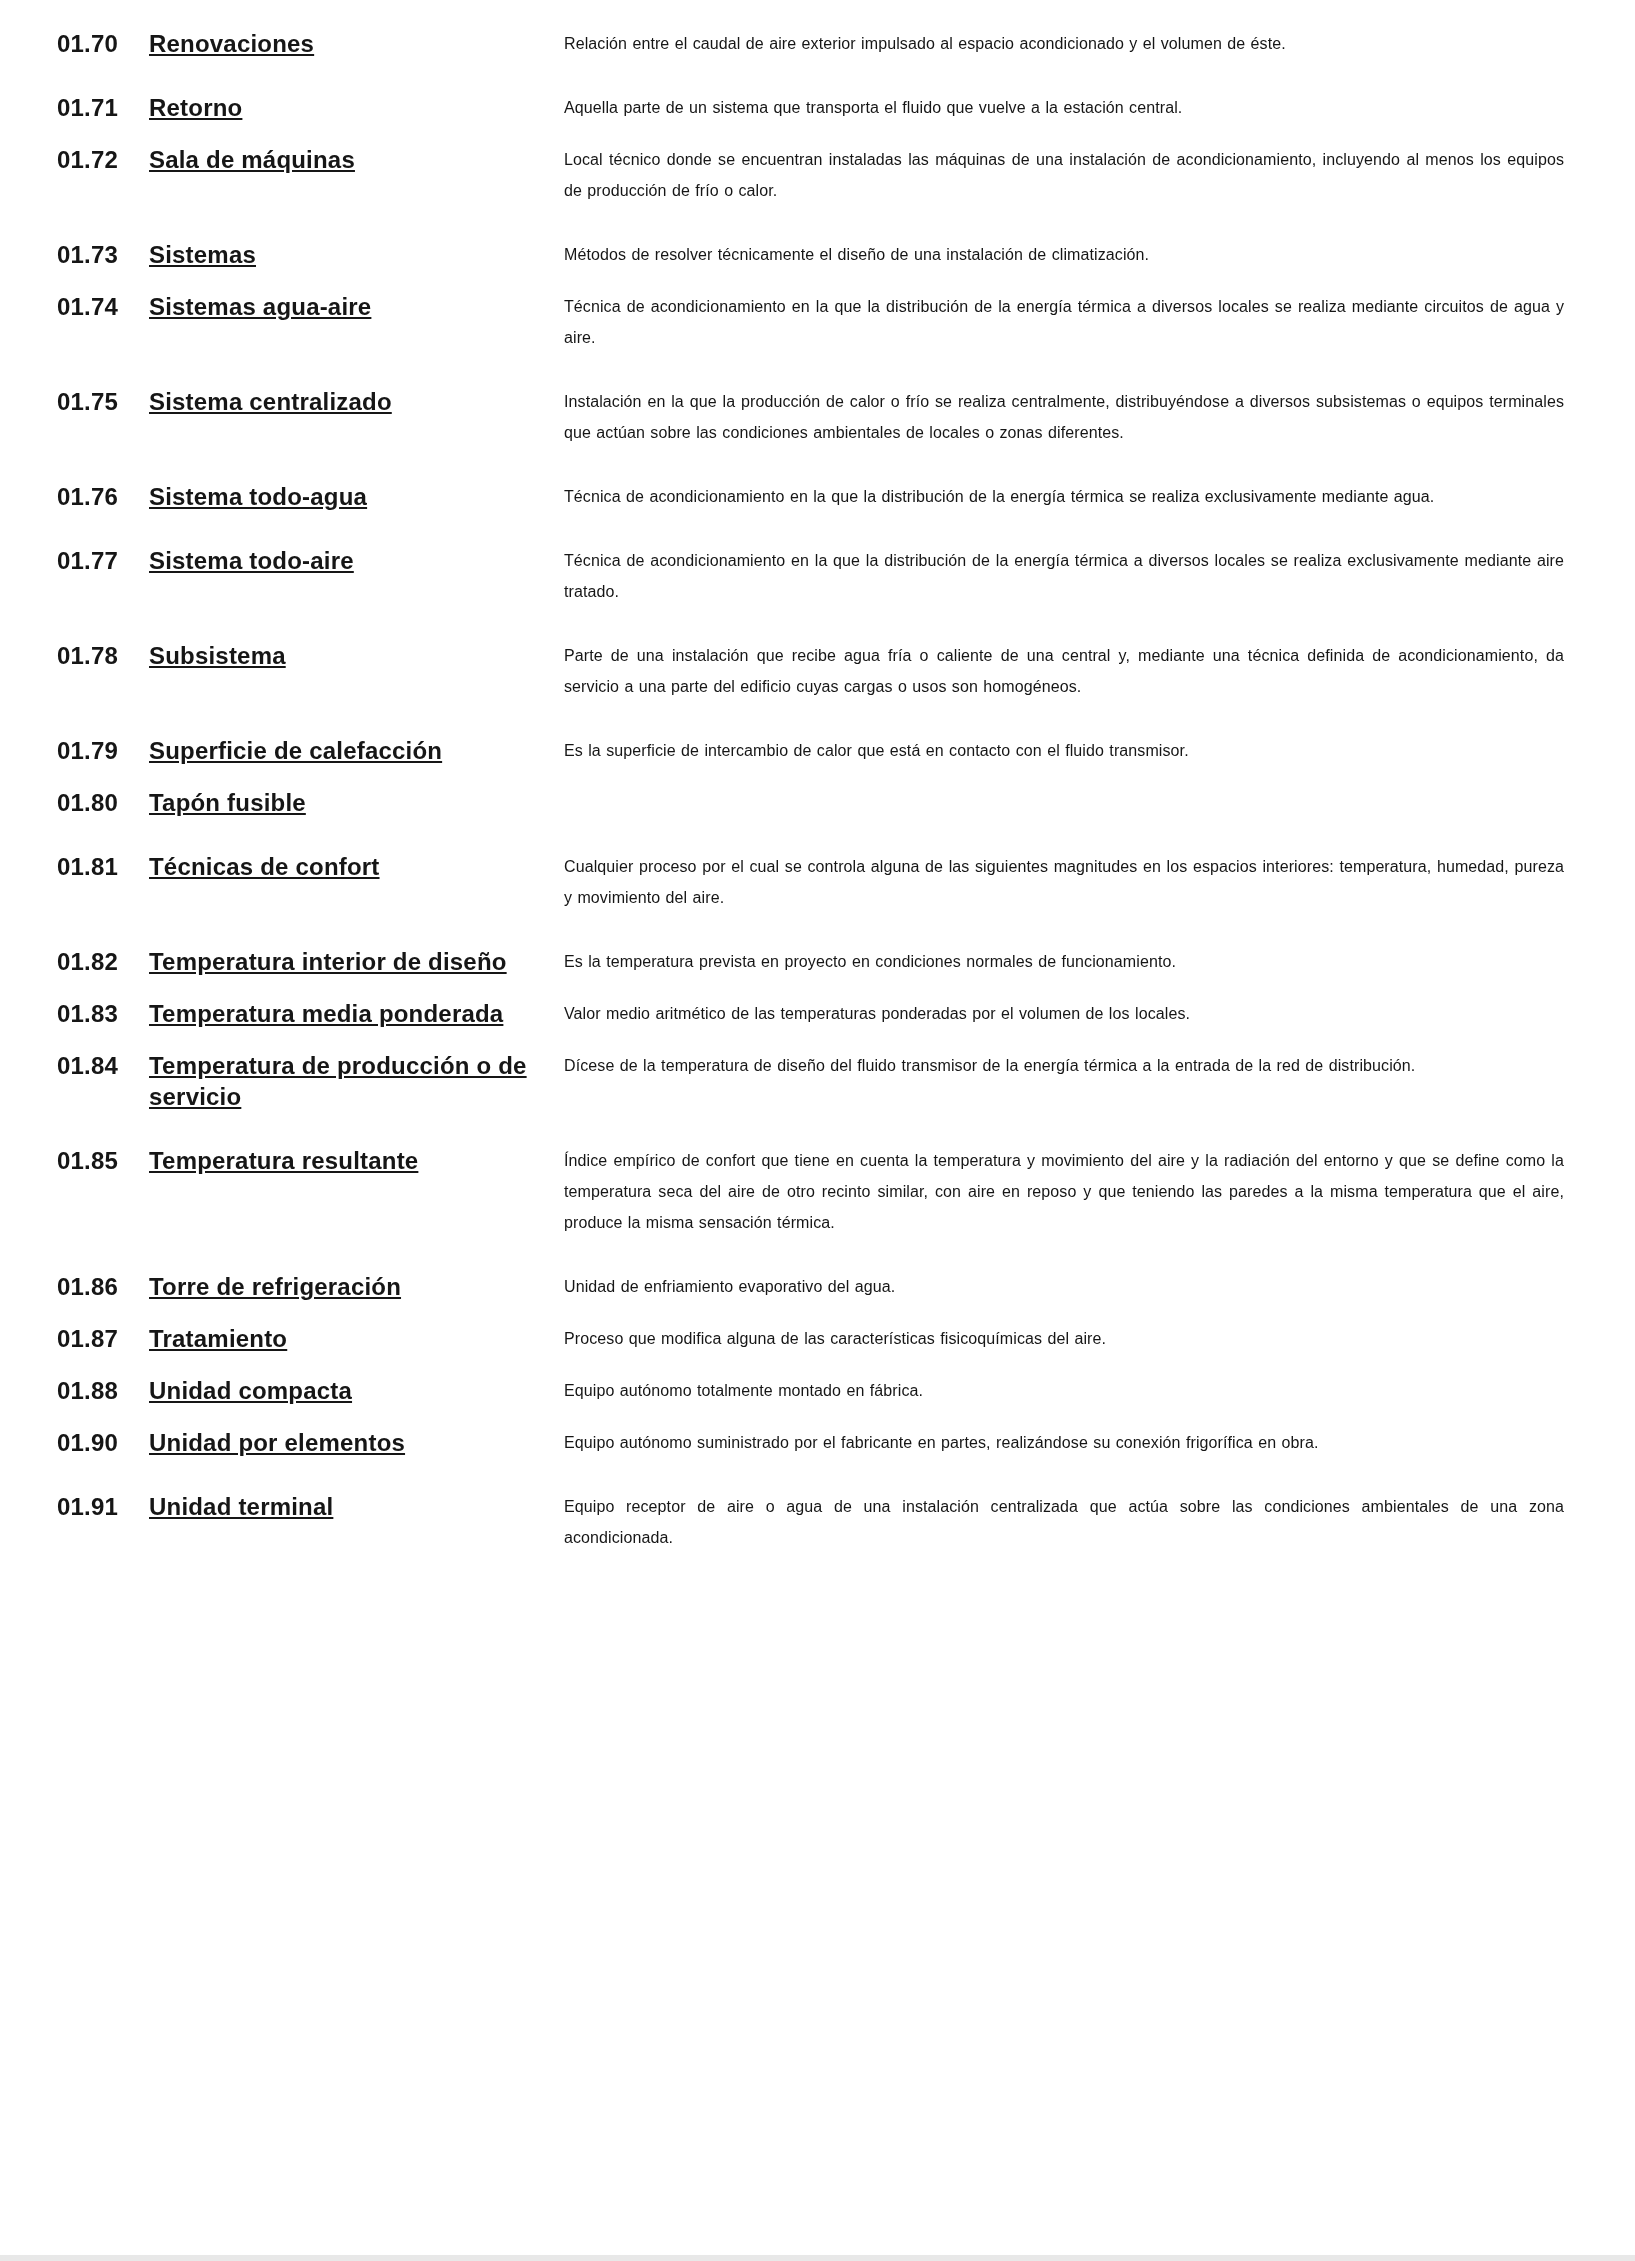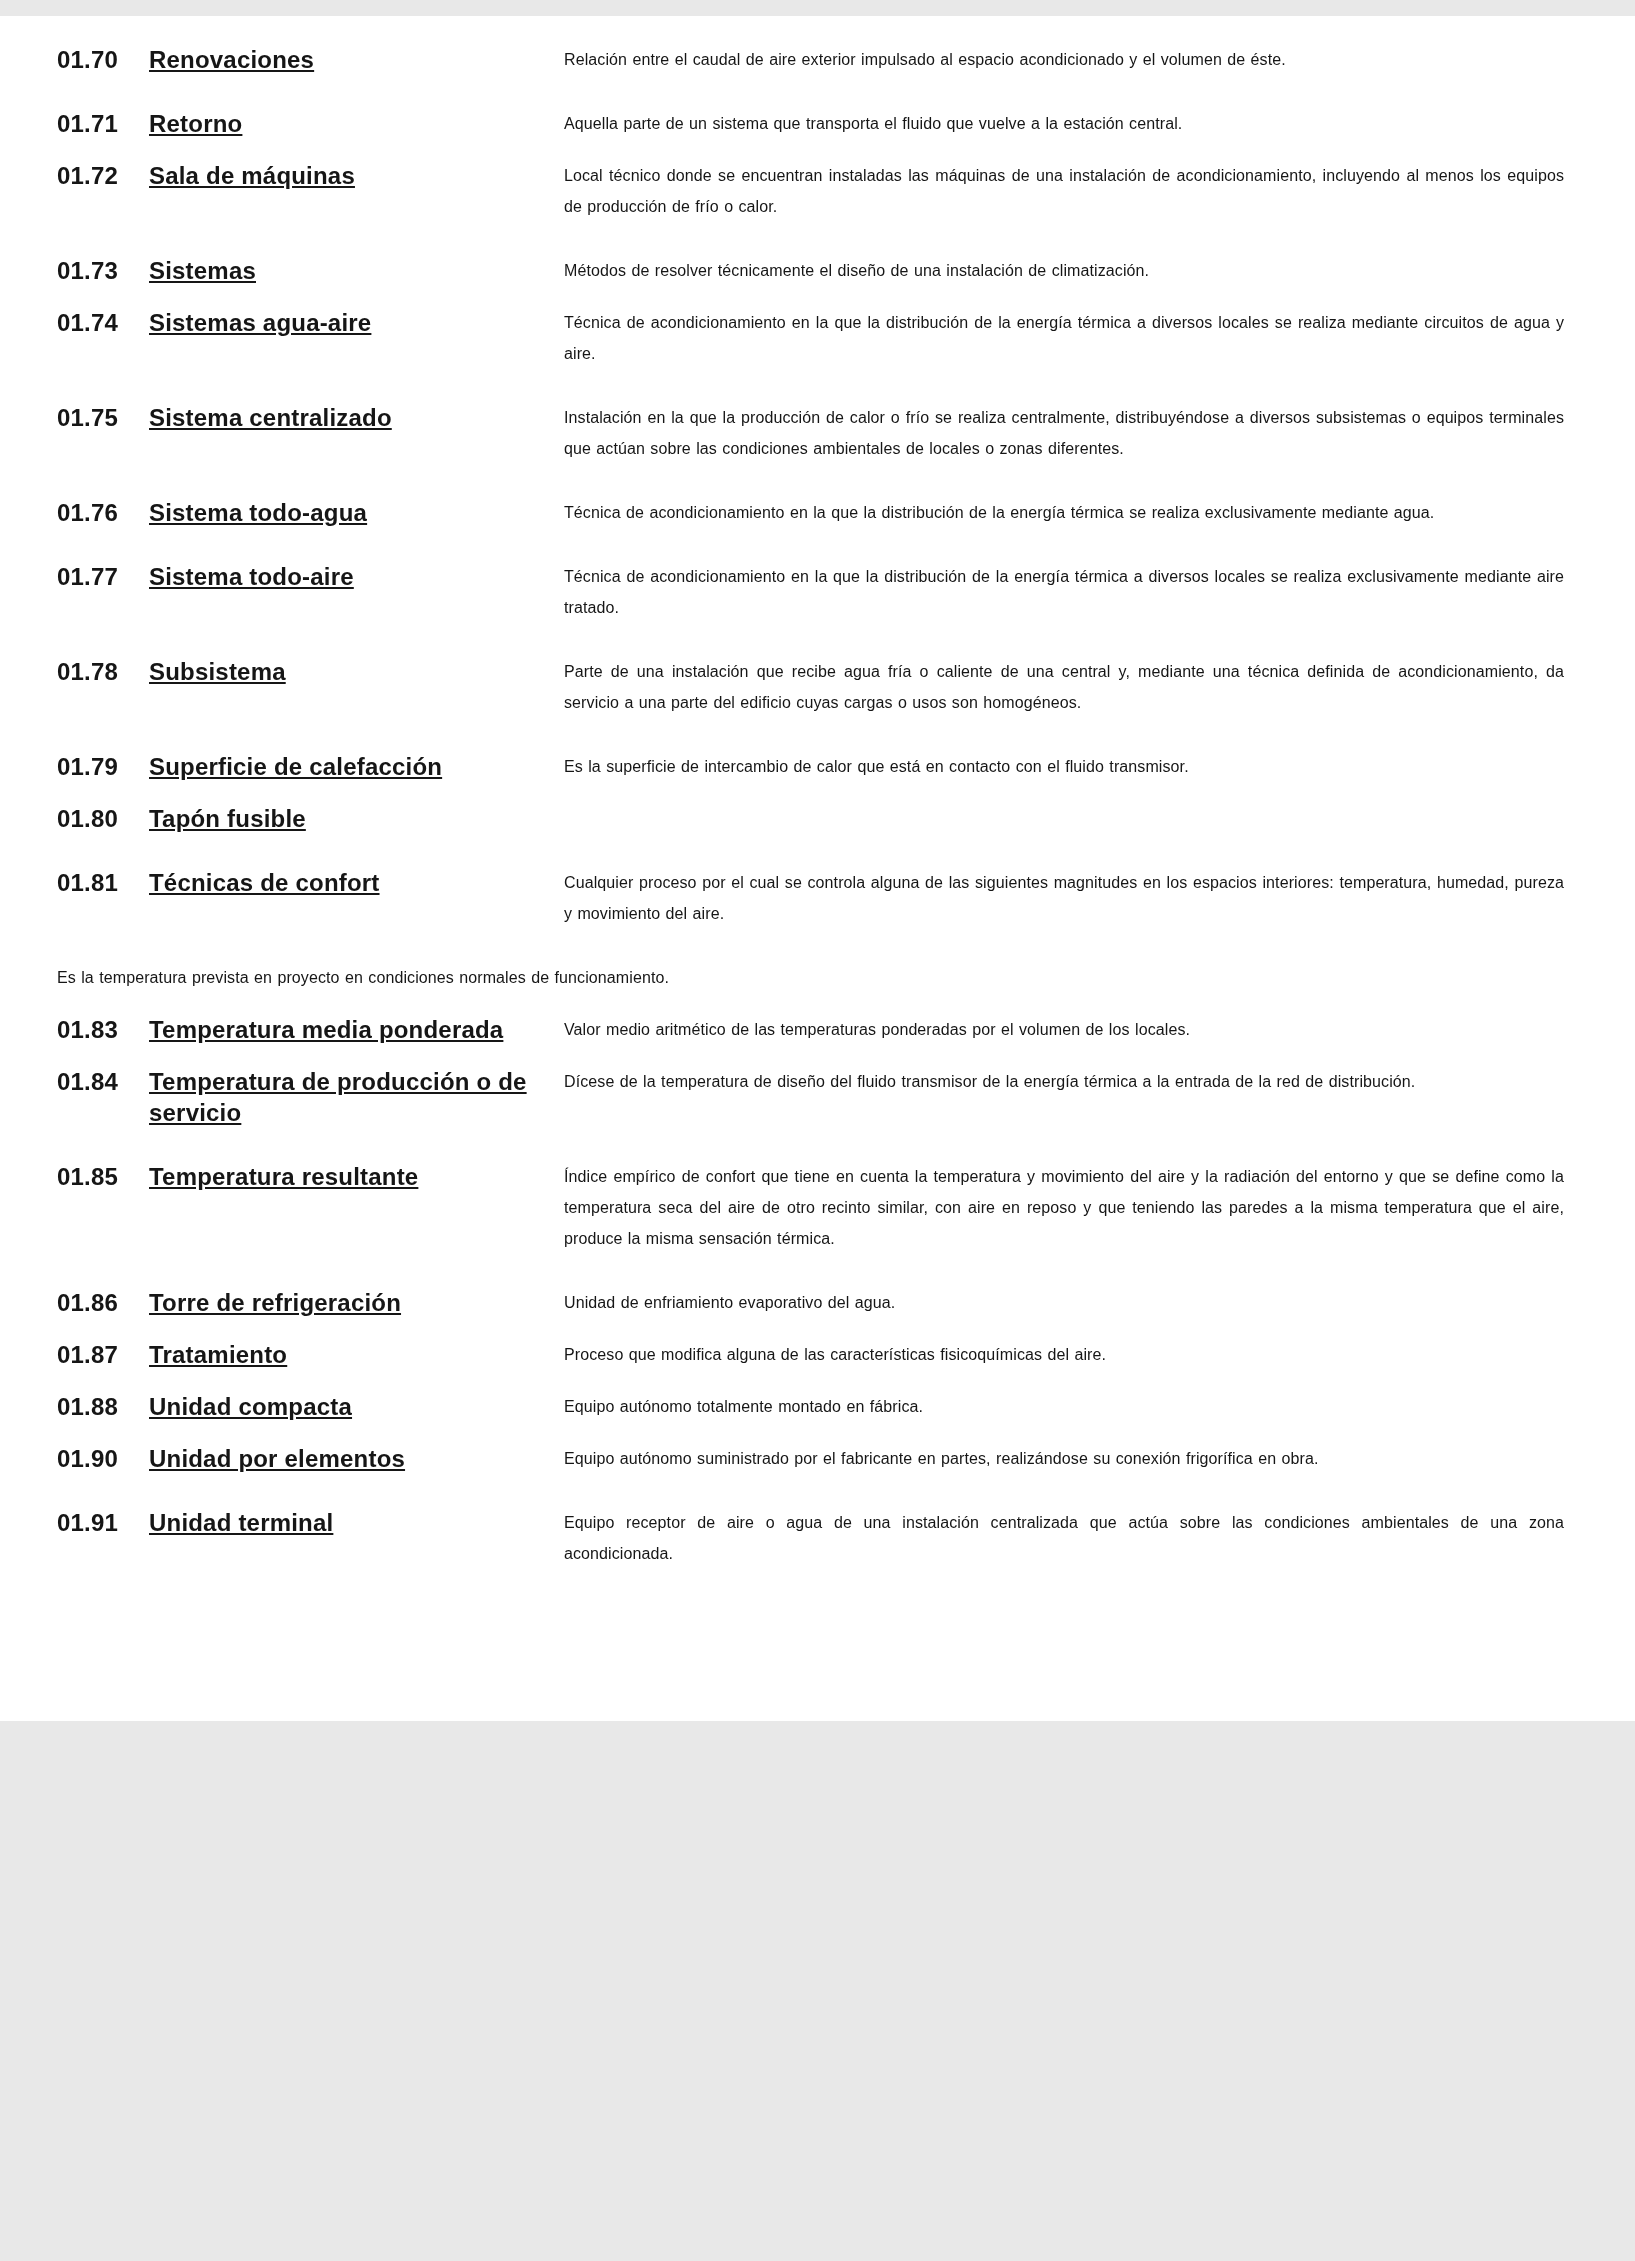--- a/index.html
+++ b/index.html
@@ -6,22 +6,22 @@
     margin: 0;
     padding: 0;
     background: #e8e8e8;
   }
   body {
     font-family: "Liberation Sans", sans-serif;
   }
   .page {
     position: relative;
     width: 1636px;
-    height: 1705px;
-    margin: 16px auto;
+    height: 2255px;
+    margin: 0 auto;
     background: #ffffff;
     color: #161616;
     box-sizing: border-box;
     padding: 28px 72px 24.5px 57px;
     overflow: hidden;
   }
   .entries {
     display: block;
   }
   .entry {
@@ -152,20 +152,24 @@
 
   <div class="entry">
     <div class="term">
       <span class="num">01.81</span>
       <span class="name">Técnicas de confort</span>
     </div>
     <div class="definition">Cualquier proceso por el cual se controla alguna de las siguientes magnitudes en los espacios interiores: temperatura, humedad, pureza y movimiento del aire.</div>
   </div>
 
   <div class="entry tight">
+    <div class="term">
+      <span class="num">01.82</span>
+      <span class="name">Temperatura interior de diseño</span>
+    </div>
     <div class="definition">Es la temperatura prevista en proyecto en condiciones normales de funcionamiento.</div>
   </div>
 
   <div class="entry tight">
     <div class="term">
       <span class="num">01.83</span>
       <span class="name">Temperatura media ponderada</span>
     </div>
     <div class="definition">Valor medio aritmético de las temperaturas ponderadas por el volumen de los locales.</div>
   </div>

